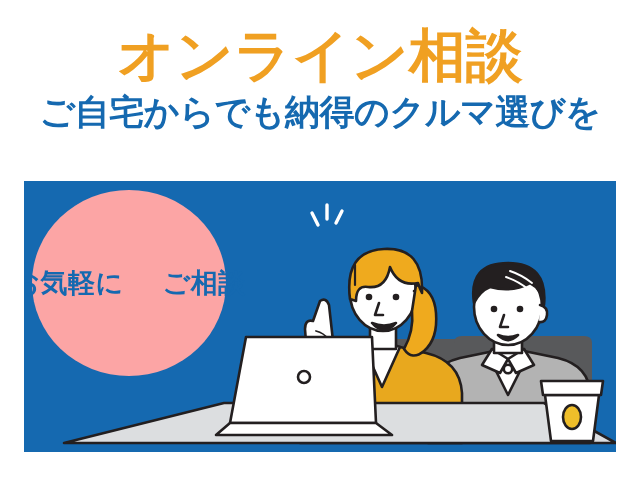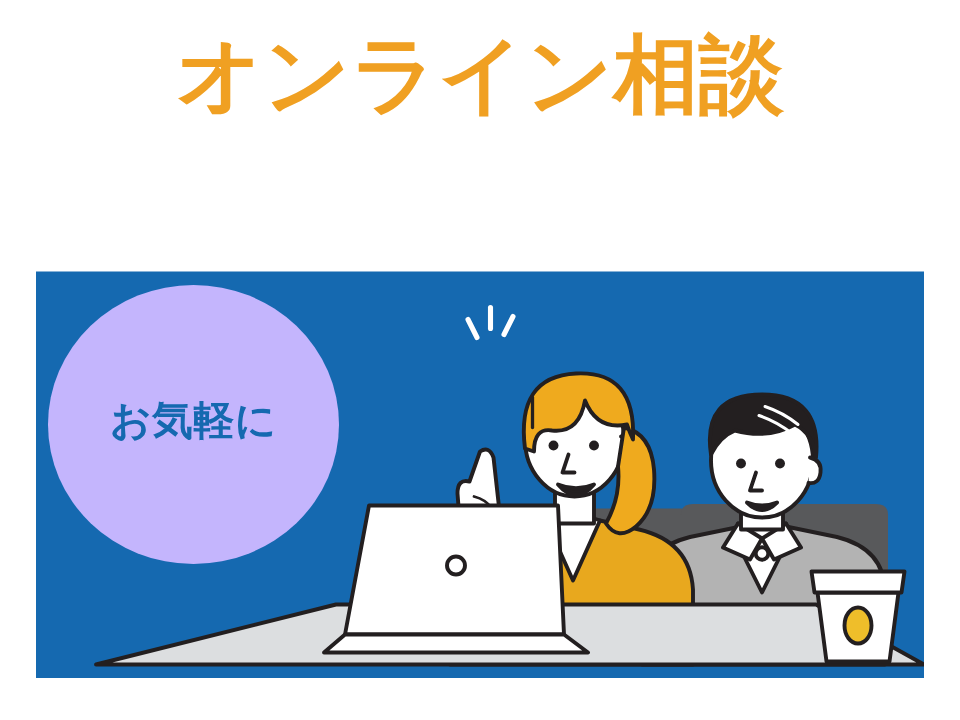--- a/index.html
+++ b/index.html
@@ -14,21 +14,20 @@
     font-family: "Liberation Sans", "DejaVu Sans", sans-serif;
     position: relative;
   }
 
   #banner {
     position: absolute;
     left: 0; top: 0;
     width: 640px;
     height: 480px;
     background: #ffffff;
-    font-family: Liberation Mono, monospace;
   }
 
   
   .headline-area {
     position: absolute;
     left: 0;
     top: 22px;
     width: 640px;
     text-align: center;
   }
@@ -62,21 +61,21 @@
   }
 
   
   .badge-circle {
     position: absolute;
     left: 8px;
     top: 9px;
     width: 194px;
     height: 186px;
     border-radius: 50%;
-    background: #c4b5fd;
+    background: #fca5a5;
     display: flex;
     flex-direction: row;
     align-items: center;
     justify-content: center;
     gap: 39px;
   }
   .badge-line {
     font-size: 27px;
     line-height: 39px;
     font-weight: 700;
@@ -93,20 +92,21 @@
     height: 271px;
   }
 </style>
 </head>
 <body>
 
 <div id="banner">
 
   <div class="headline-area">
     <div class="headline-main">オンライン相談</div>
+    <div class="headline-sub">ご自宅からでも納得のクルマ選びを</div>
   </div>
 
   <div class="panel">
 
     <svg class="illus" viewBox="0 0 592 271">
       <g stroke="#231F20" stroke-width="2.6" stroke-linecap="round" stroke-linejoin="round" fill="none">
 
         <path d="M300 200 L300 165 Q300 158 308 158 L430 158 Q438 158 438 165 L438 205 Z" fill="#58595B" stroke="none"></path>
         <path d="M430 196 L430 162 Q430 155 438 155 L560 155 Q568 155 568 162 L568 200 Z" fill="#58595B" stroke="none"></path>
 
@@ -183,16 +183,17 @@
 
         <path d="M521 214 L575 214 L569 260 L527 260 Z" fill="#FFFFFF"></path>
         <path d="M517 200 L579 200 L577 214 L519 214 Z" fill="#FFFFFF"></path>
         <ellipse cx="548" cy="236" rx="9" ry="12" fill="#EFBE2A"></ellipse>
 
       </g>
     </svg>
 
     <div class="badge-circle">
       <div class="badge-line">お気軽に</div>
+      <div class="badge-line">ご相談</div>
     </div>
 
   </div>
 </div>
 
 </body></html>

